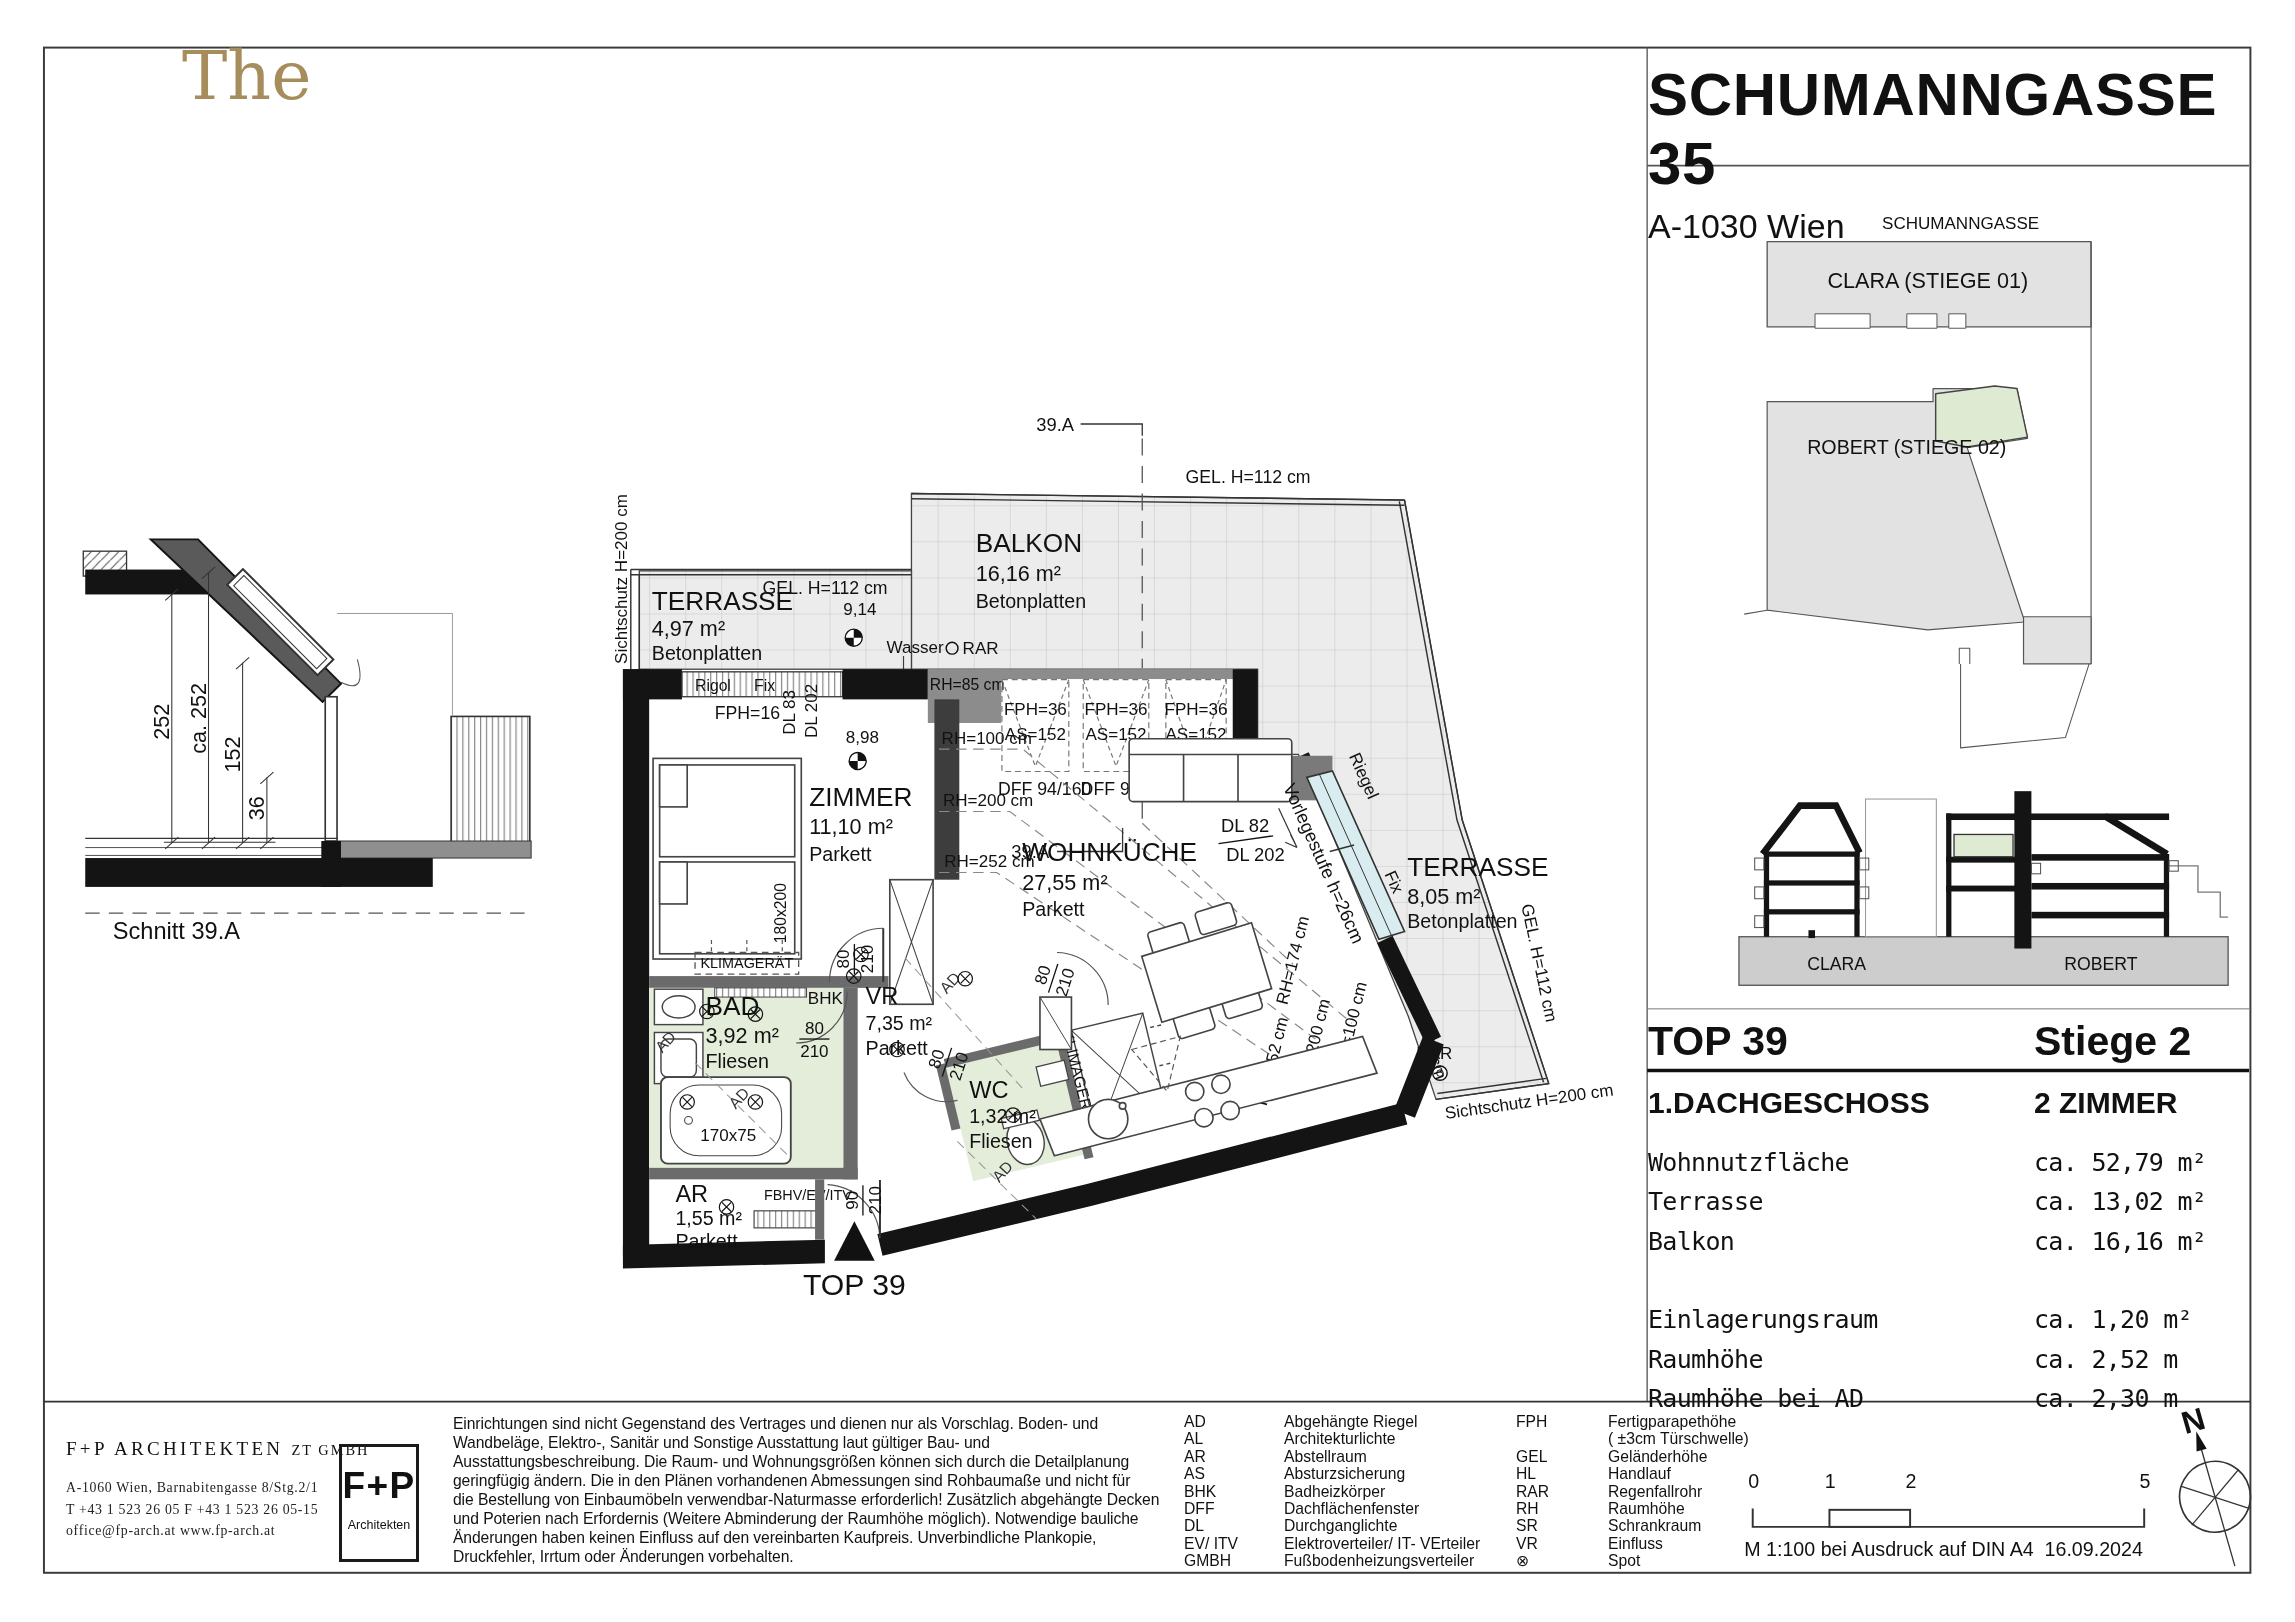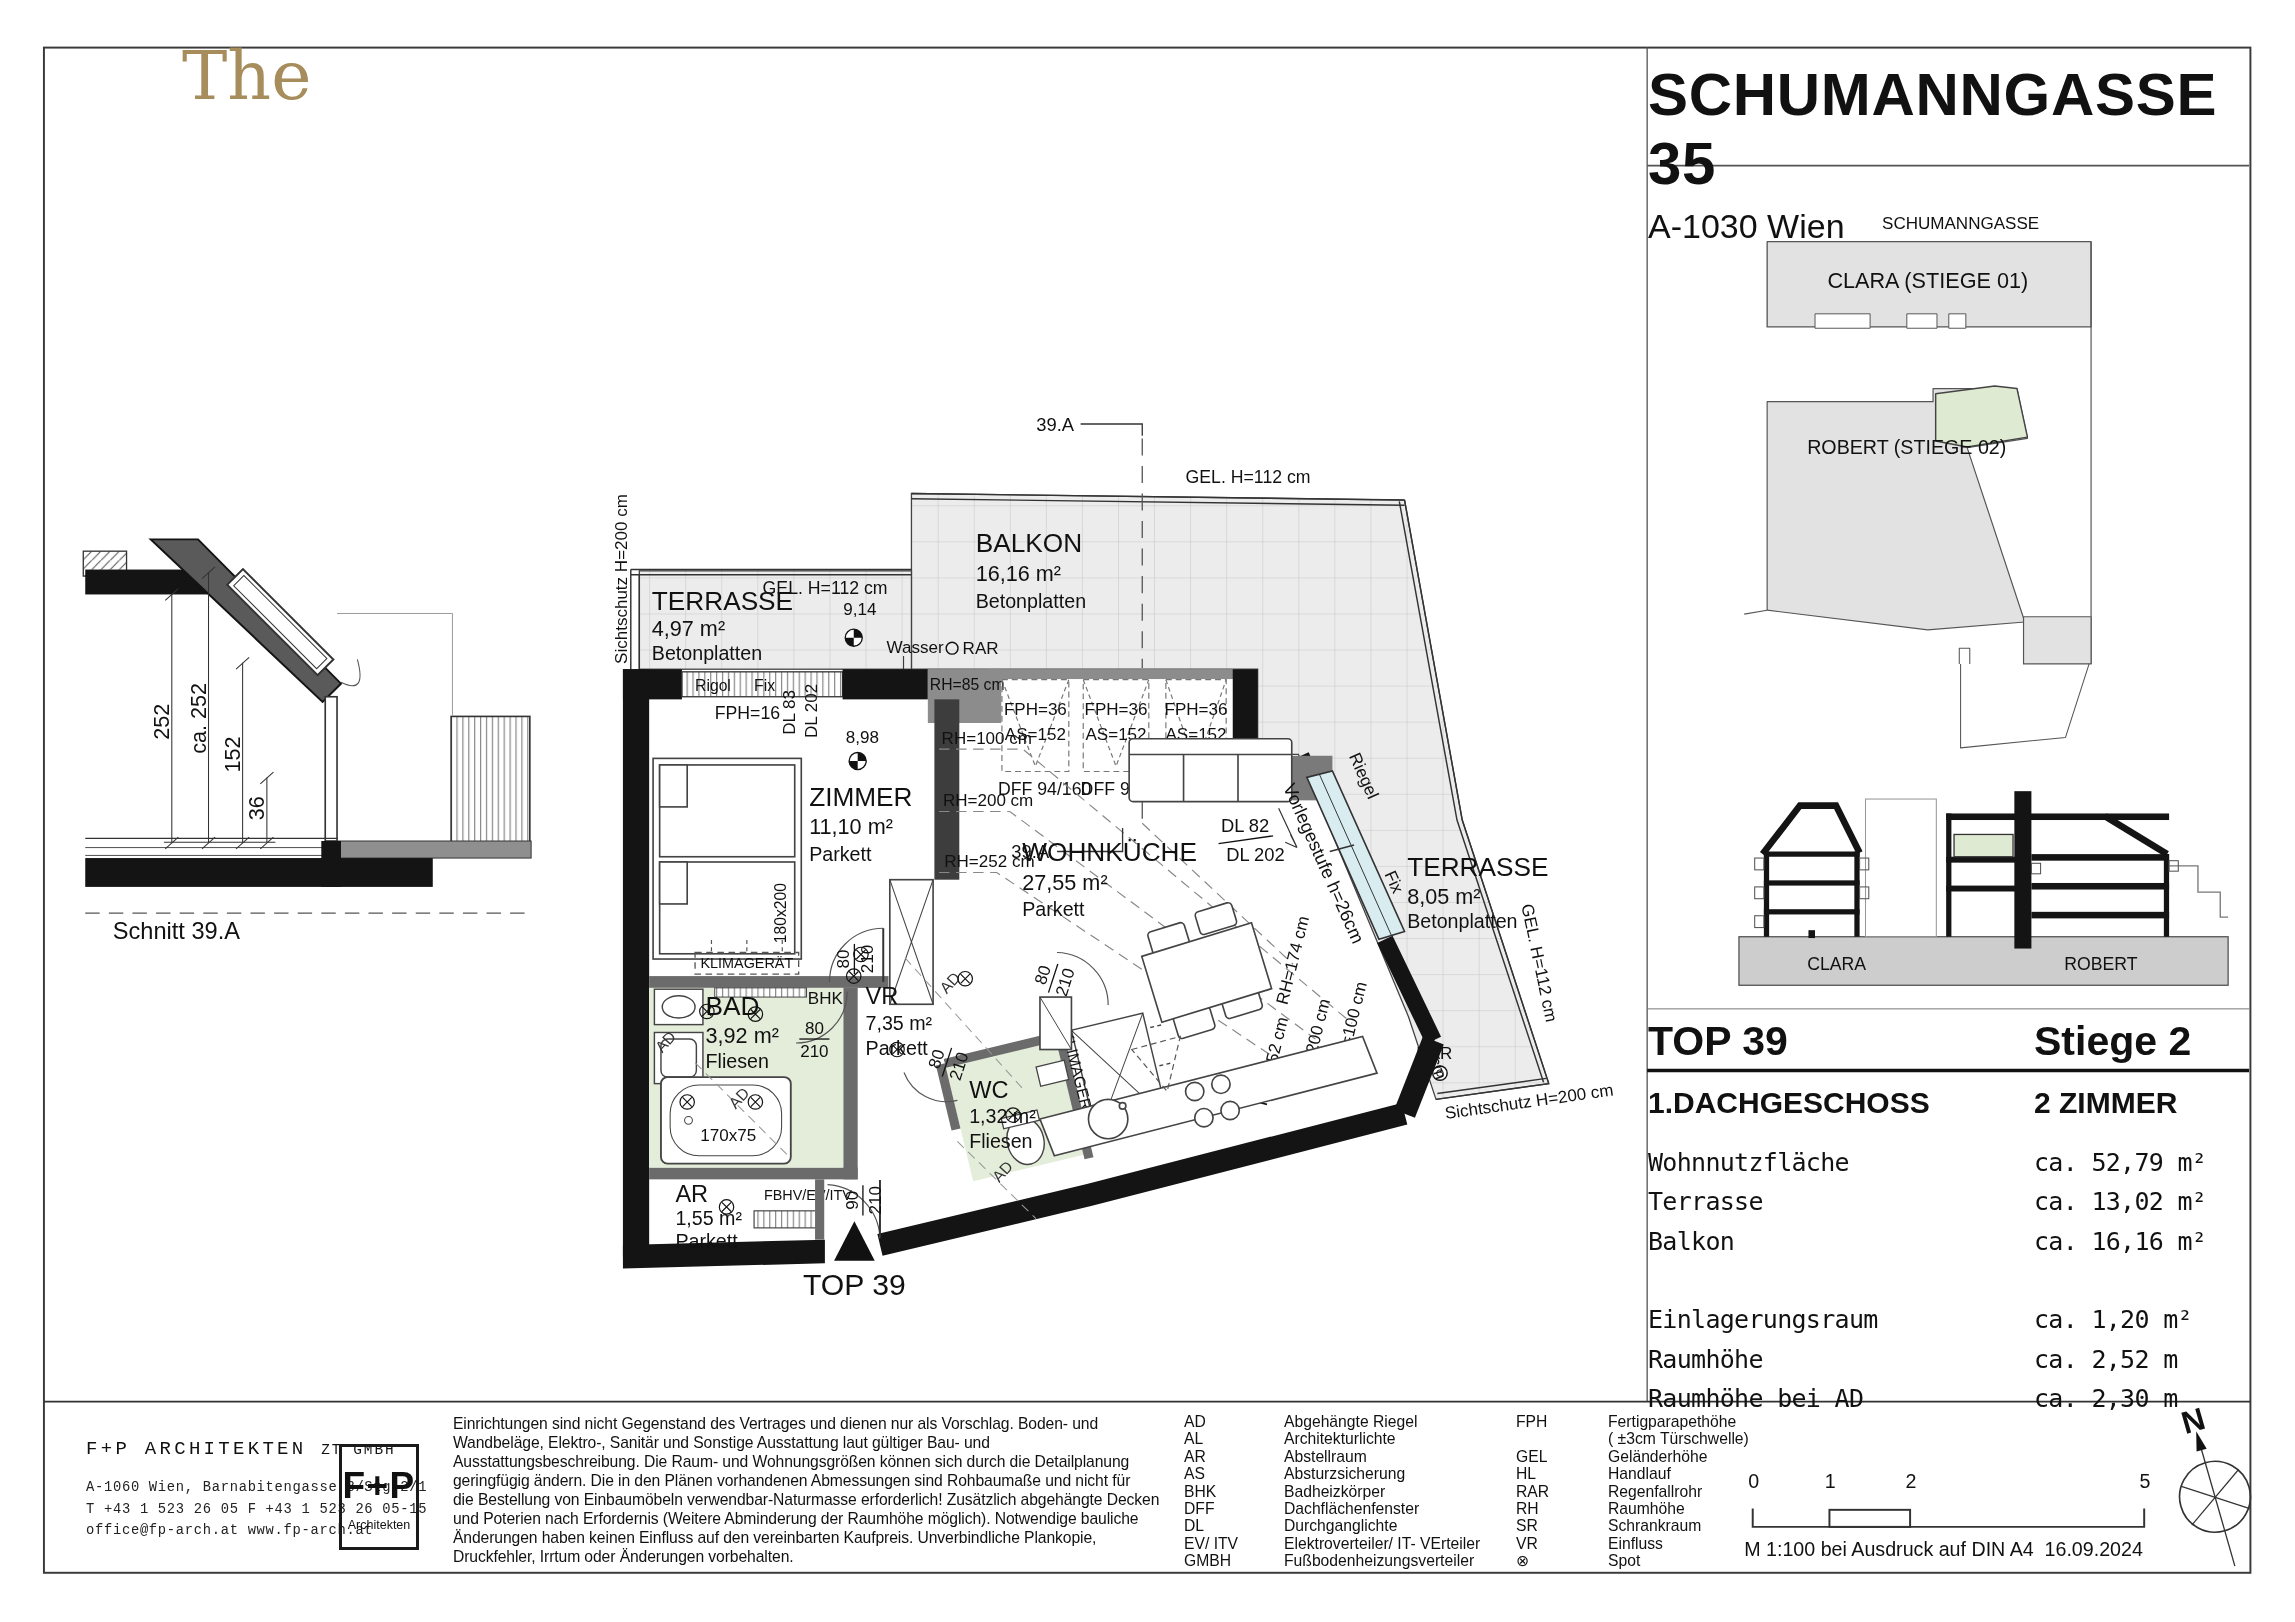--- a/index.html
+++ b/index.html
@@ -11,25 +11,25 @@
   .logo{font-family:"DejaVu Serif",serif;color:#a78d5b;line-height:0.92;}
   .logo .l1{font-size:68px;margin-left:71px;}
   .logo .l2{font-size:68px;letter-spacing:0.7px;}
   .hdr-title{font-size:60px;font-weight:bold;letter-spacing:0.7px;}
   .hdr-sub{font-size:34px;margin-top:9.2px;}
   .info{width:601px;}
   .ib{font-weight:bold;font-size:41px;}
   .is{font-weight:bold;font-size:30px;}
   .irow{position:absolute;font-family:"DejaVu Sans Mono",monospace;font-size:25px;letter-spacing:-0.7px;}
   .col2{left:386px;position:absolute;}
-  .firm{font-family:Liberation Mono, monospace;margin-left:20px;}
+  .firm{font-family:Liberation Serif, serif;}
   .firm .f1{font-size:19px;letter-spacing:3.3px;}
   .firm .f1 small{font-size:14.4px;letter-spacing:2px;}
   .firm .faddr{margin-top:17px;font-size:13.8px;line-height:21.6px;letter-spacing:0.7px;color:#222;}
-  .fplogo{width:80px;height:106px;border:3.9px solid #1a1a1a;text-align:center;box-sizing:border-box;}
+  .fplogo{width:80px;height:118px;border:3.9px solid #1a1a1a;text-align:center;box-sizing:border-box;}
   .fplogo .fp1{font-size:37px;font-weight:bold;letter-spacing:1.3px;margin-top:18.4px;font-family:"Liberation Sans",sans-serif;}
   .fplogo .fp2{font-size:12.5px;margin-top:10.5px;}
   .disc{width:727px;font-size:15.7px;line-height:19px;white-space:pre-line;letter-spacing:-0.1px;}
   .leg{font-size:15.7px;line-height:17.4px;}
   .leg .lrow{display:flex;}
   .leg .ab{width:100px;flex:none;}
   .leg2 .ab{width:92px;}
 </style>
 </head>
 <body>

